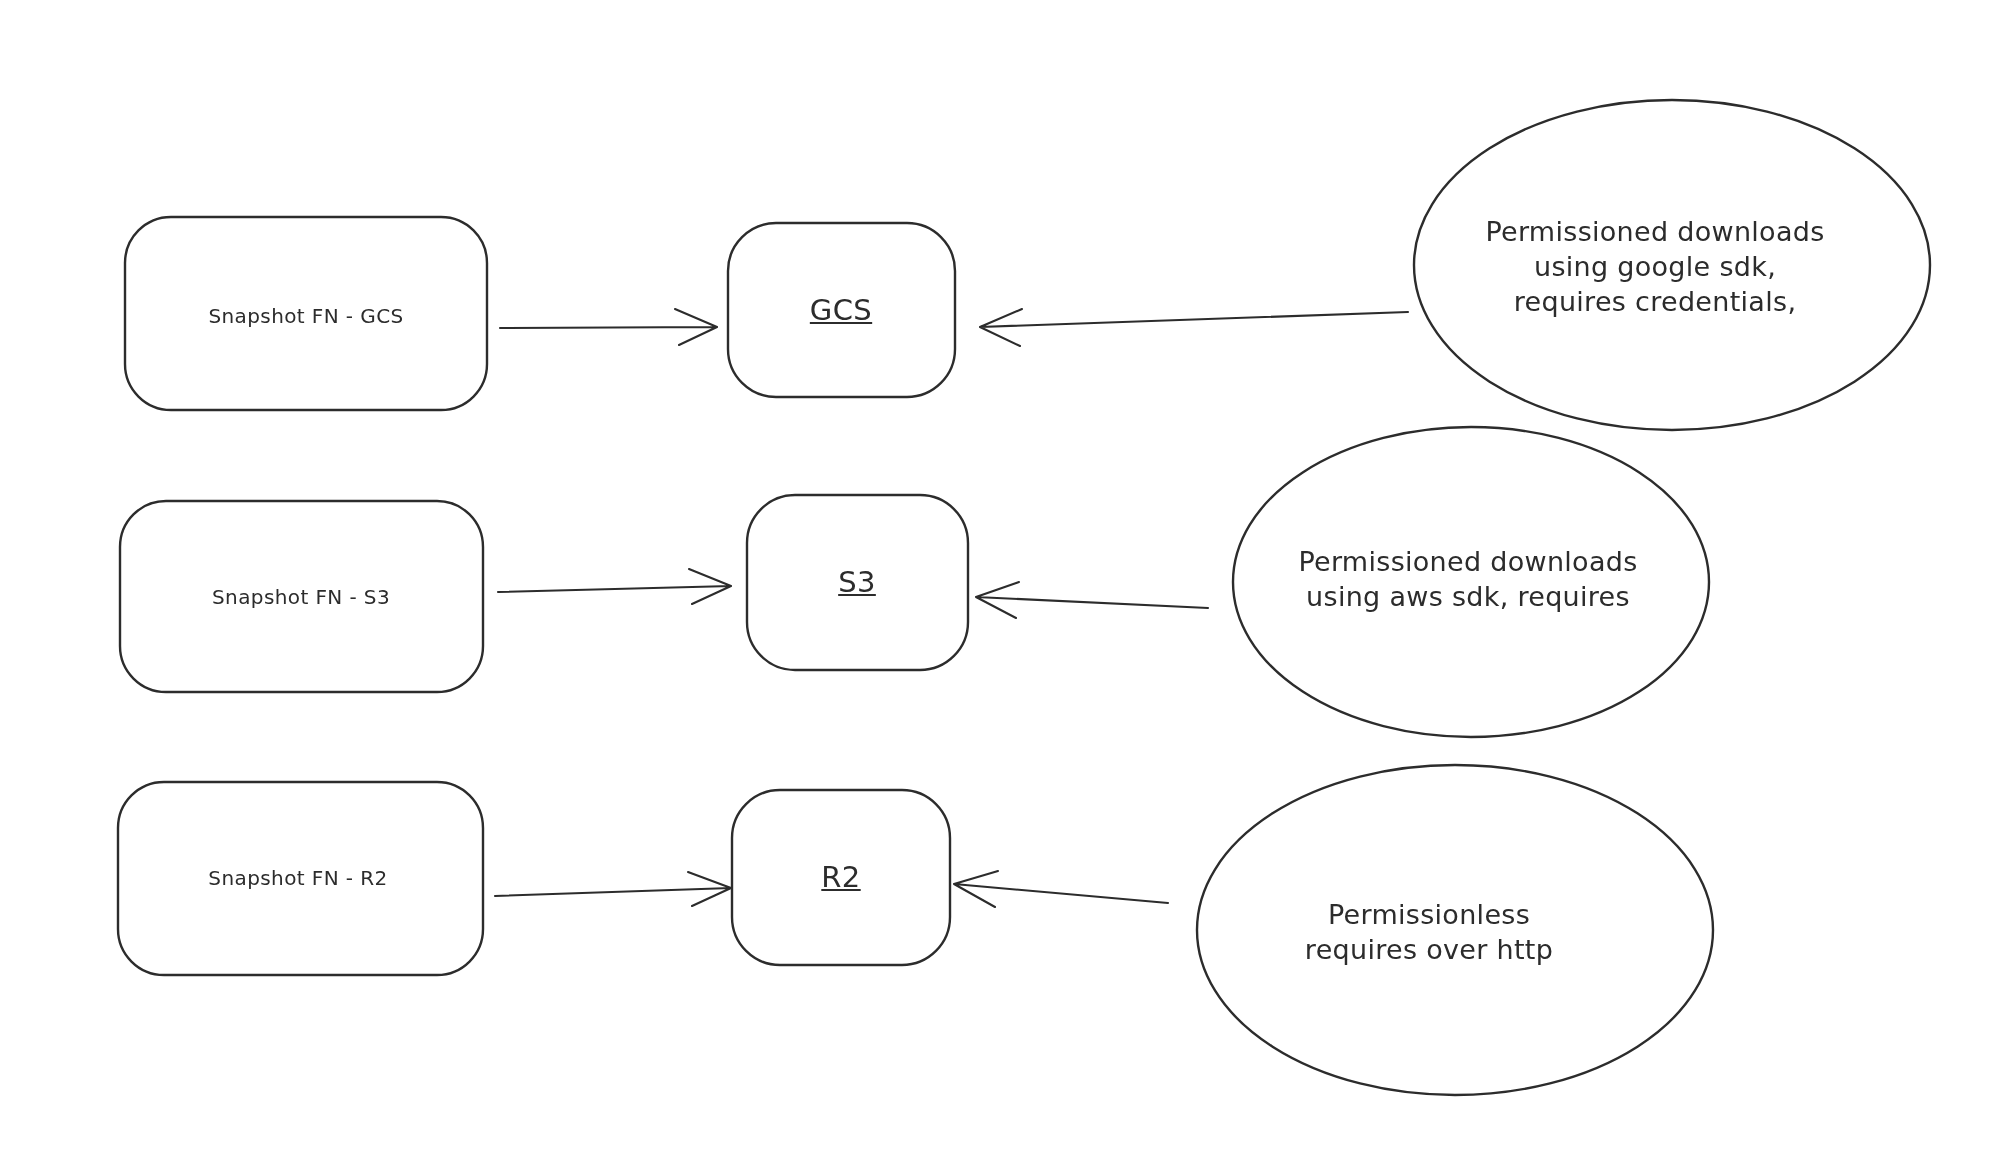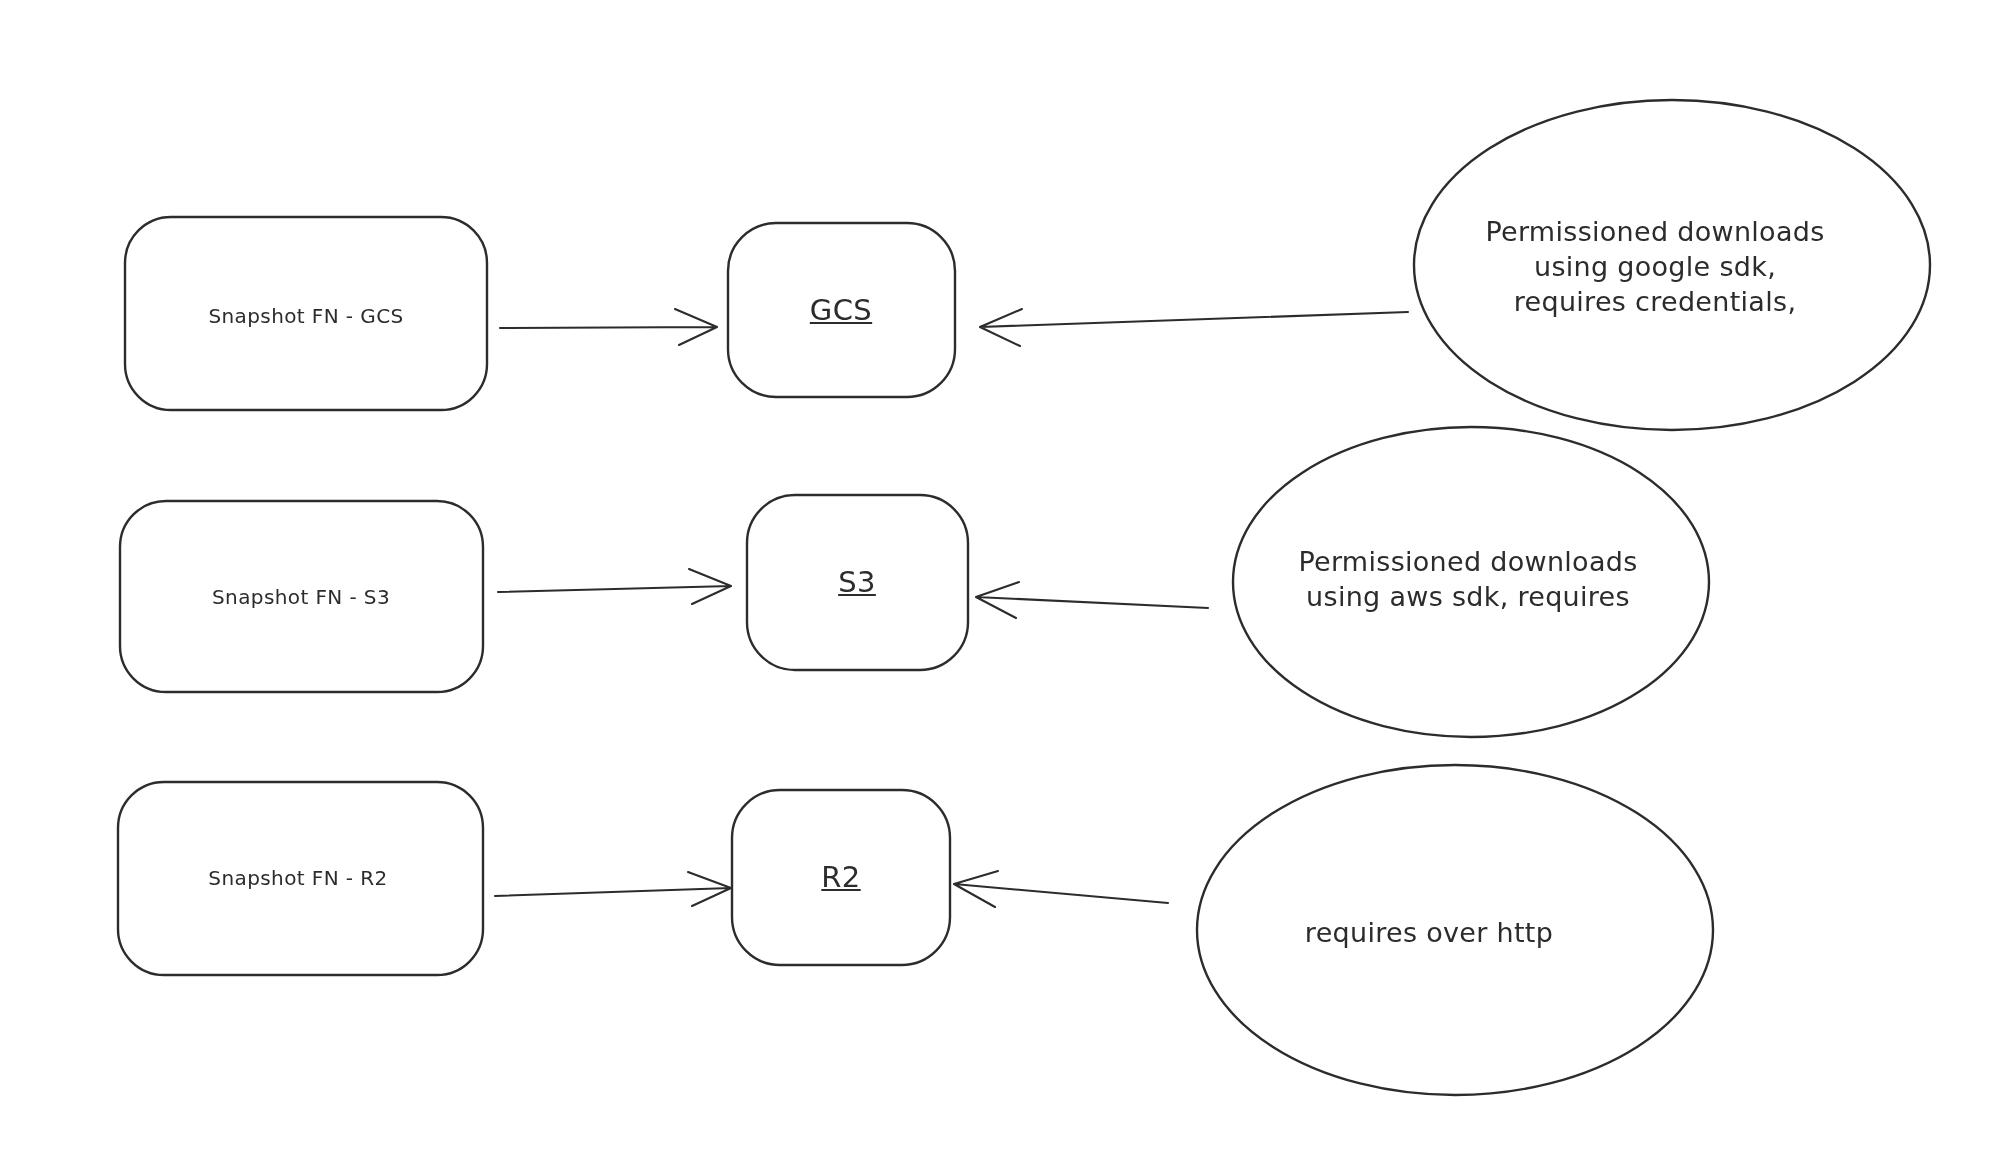--- a/index.html
+++ b/index.html
@@ -79,16 +79,17 @@
   <div class="lbl" style="left:301px; top:597px;">Snapshot FN - S3</div>
   <div class="lbl small" style="left:857px; top:582px;">S3</div>
   <div class="note" style="left:1468px; top:579px;">
     <div>Permissioned downloads</div>
     <div>using aws sdk, requires</div>
   </div>
 
   <div class="lbl" style="left:284px; top:878px;margin-left:14px;">Snapshot FN - R2</div>
   <div class="lbl small" style="left:841px; top:877px;">R2</div>
   <div class="note" style="left:1429px; top:932px;">
+    <div>Permissionless</div>
     <div>requires over http</div>
   </div>
 
 </div>
 
 </body></html>

